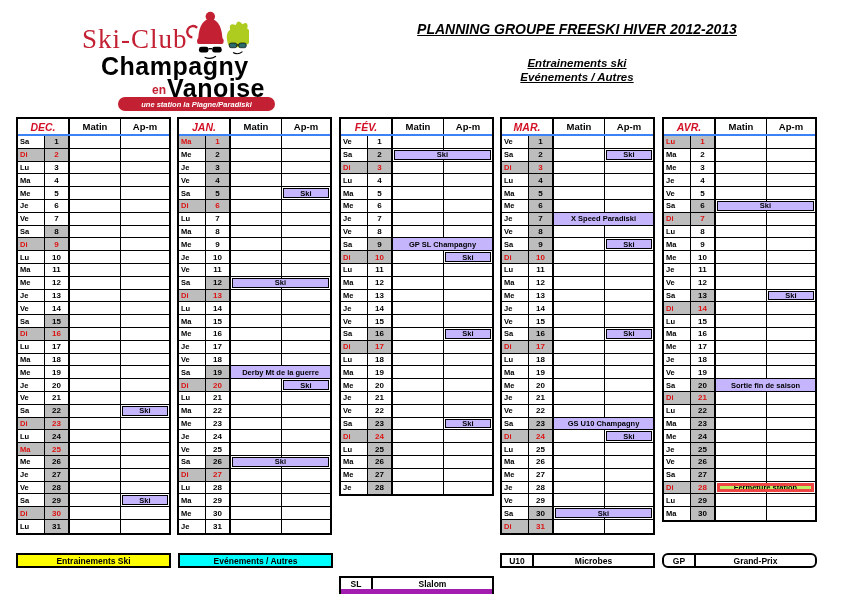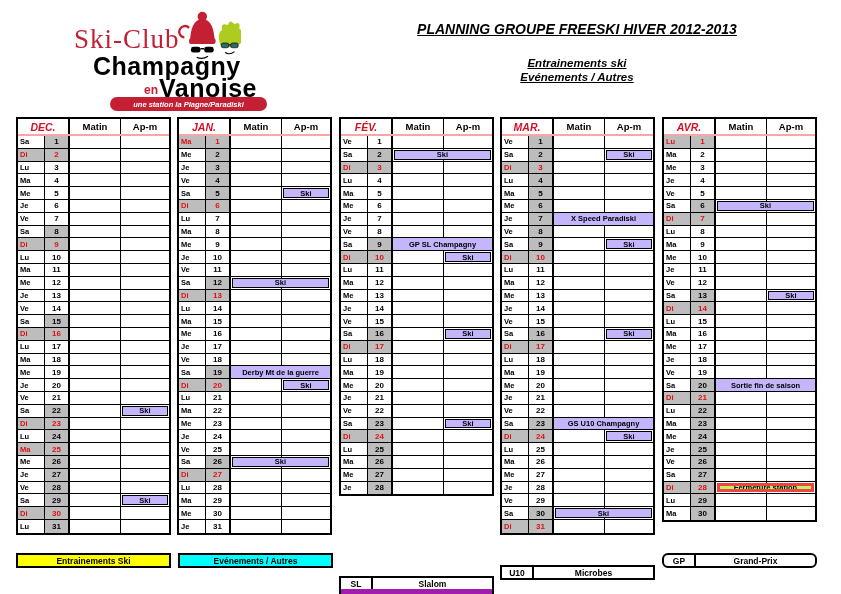--- a/index.html
+++ b/index.html
@@ -1,20 +1,20 @@
 <!DOCTYPE html>
 <html><head>
 <meta charset="utf-8">
 <style>
   html,body{margin:0;padding:0;background:#fff;}
   .page{position:relative;width:841px;height:594px;background:#fff;overflow:hidden;
         font-family:"Liberation Sans",sans-serif;color:#000;}
 
   
-  .logo{position:absolute;left:60px;top:8px;width:230px;height:106px;}
+  .logo{position:absolute;left:68px;top:8px;width:230px;height:106px;}
   .logo-skiclub{position:absolute;left:14px;top:16px;font-family:"Liberation Serif",serif;
                 font-size:27px;color:#c32033;letter-spacing:1px;white-space:nowrap;}
   .logo-champagny{position:absolute;left:33px;top:44px;font-weight:800;font-size:25px;
                   letter-spacing:.5px;white-space:nowrap;}
   .logo-en{position:absolute;left:84px;top:75px;font-weight:800;font-size:12px;color:#c32033;}
   .logo-vanoise{position:absolute;left:99px;top:66px;font-weight:800;font-size:25px;
                 letter-spacing:.5px;white-space:nowrap;}
   .logo-banner{position:absolute;left:50px;top:89px;width:157px;height:14px;background:#c32033;
                border-radius:8px;color:#fff;font-style:italic;font-weight:bold;font-size:7.5px;
                display:flex;align-items:center;justify-content:center;white-space:nowrap;}
@@ -23,21 +23,21 @@
   
   .title-wrap{position:absolute;left:397px;top:21px;width:360px;text-align:center;}
   .main-title{font-size:14px;font-weight:bold;font-style:italic;text-decoration:underline;white-space:nowrap;}
   .sub-title{font-size:11.5px;font-weight:bold;font-style:italic;text-decoration:underline;}
   .sub1{margin-top:20px;}
   .sub2{margin-top:2px;}
 
   
   .month-table{position:absolute;top:117px;width:155px;border:2px solid #000;background:#fff;
                box-sizing:border-box;}
-  .hdr-row{display:grid;grid-template-columns:52px 51px 48px;height:17px;border-bottom:2px solid #fca5a5;
+  .hdr-row{display:grid;grid-template-columns:52px 51px 48px;height:17px;border-bottom:2px solid #3b82f6;
            box-sizing:border-box;}
   .hdr-month{border-right:2px solid #000;color:#d31126;font-weight:bold;font-style:italic;
              font-size:10.5px;display:flex;align-items:center;justify-content:center;}
   .hdr-col{border-right:1px solid #000;font-weight:bold;font-size:9.5px;
            display:flex;align-items:center;justify-content:center;}
   .hdr-col.last{border-right:none;}
   .day-row{display:grid;grid-template-columns:27px 25px 99px;height:12.8px;
            border-bottom:1px solid #000;box-sizing:border-box;}
   .day-row:last-child{border-bottom:none;}
   .dow{border-right:1px solid #000;font-size:7.5px;font-weight:bold;padding-left:2px;
@@ -1381,21 +1381,21 @@
       <div class="abbrev" style="left: 339px; top: 540px; margin-top: 36px;">
         <div class="abbrev-row">
           <div class="abbrev-code">SL</div>
           <div class="abbrev-label">Slalom</div>
         </div>
         <div class="abbrev-row">
           <div class="abbrev-code">GS</div>
           <div class="abbrev-label">Géant</div>
         </div>
       </div>
-      <div class="abbrev" style="left: 500px; top: 553px; margin-top: 12px;">
+      <div class="abbrev" style="left: 500px; top: 553px;">
         <div class="abbrev-row">
           <div class="abbrev-code">U10</div>
           <div class="abbrev-label">Microbes</div>
         </div>
       </div>
       <div class="abbrev" style="left: 662px; top: 553px; border-radius: 6px;">
         <div class="abbrev-row">
           <div class="abbrev-code">GP</div>
           <div class="abbrev-label">Grand-Prix</div>
         </div>

